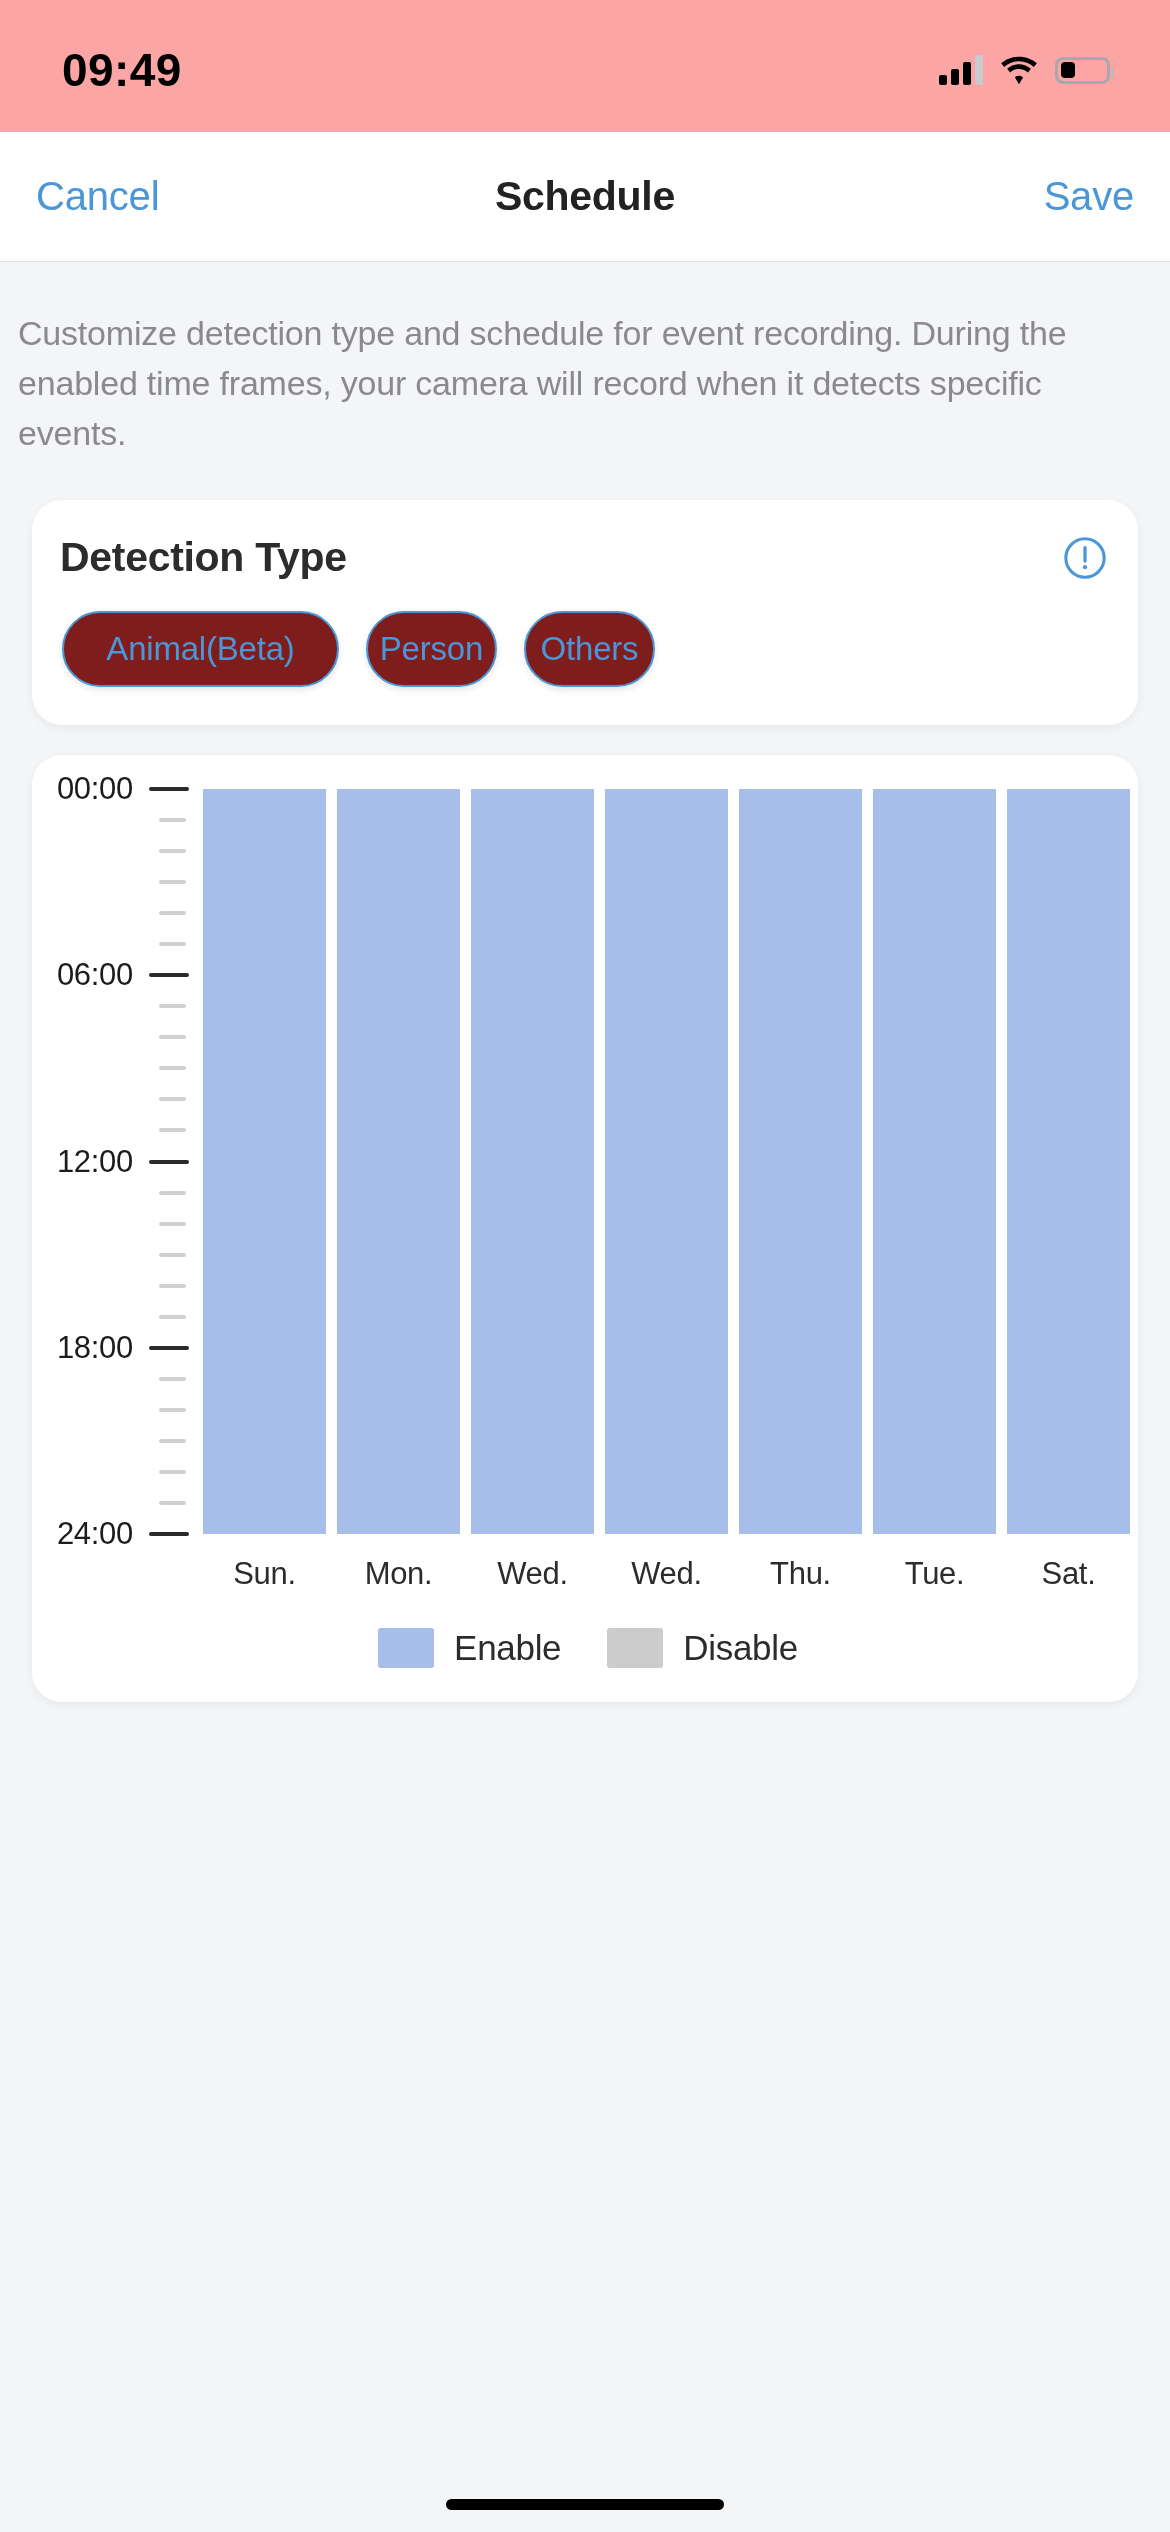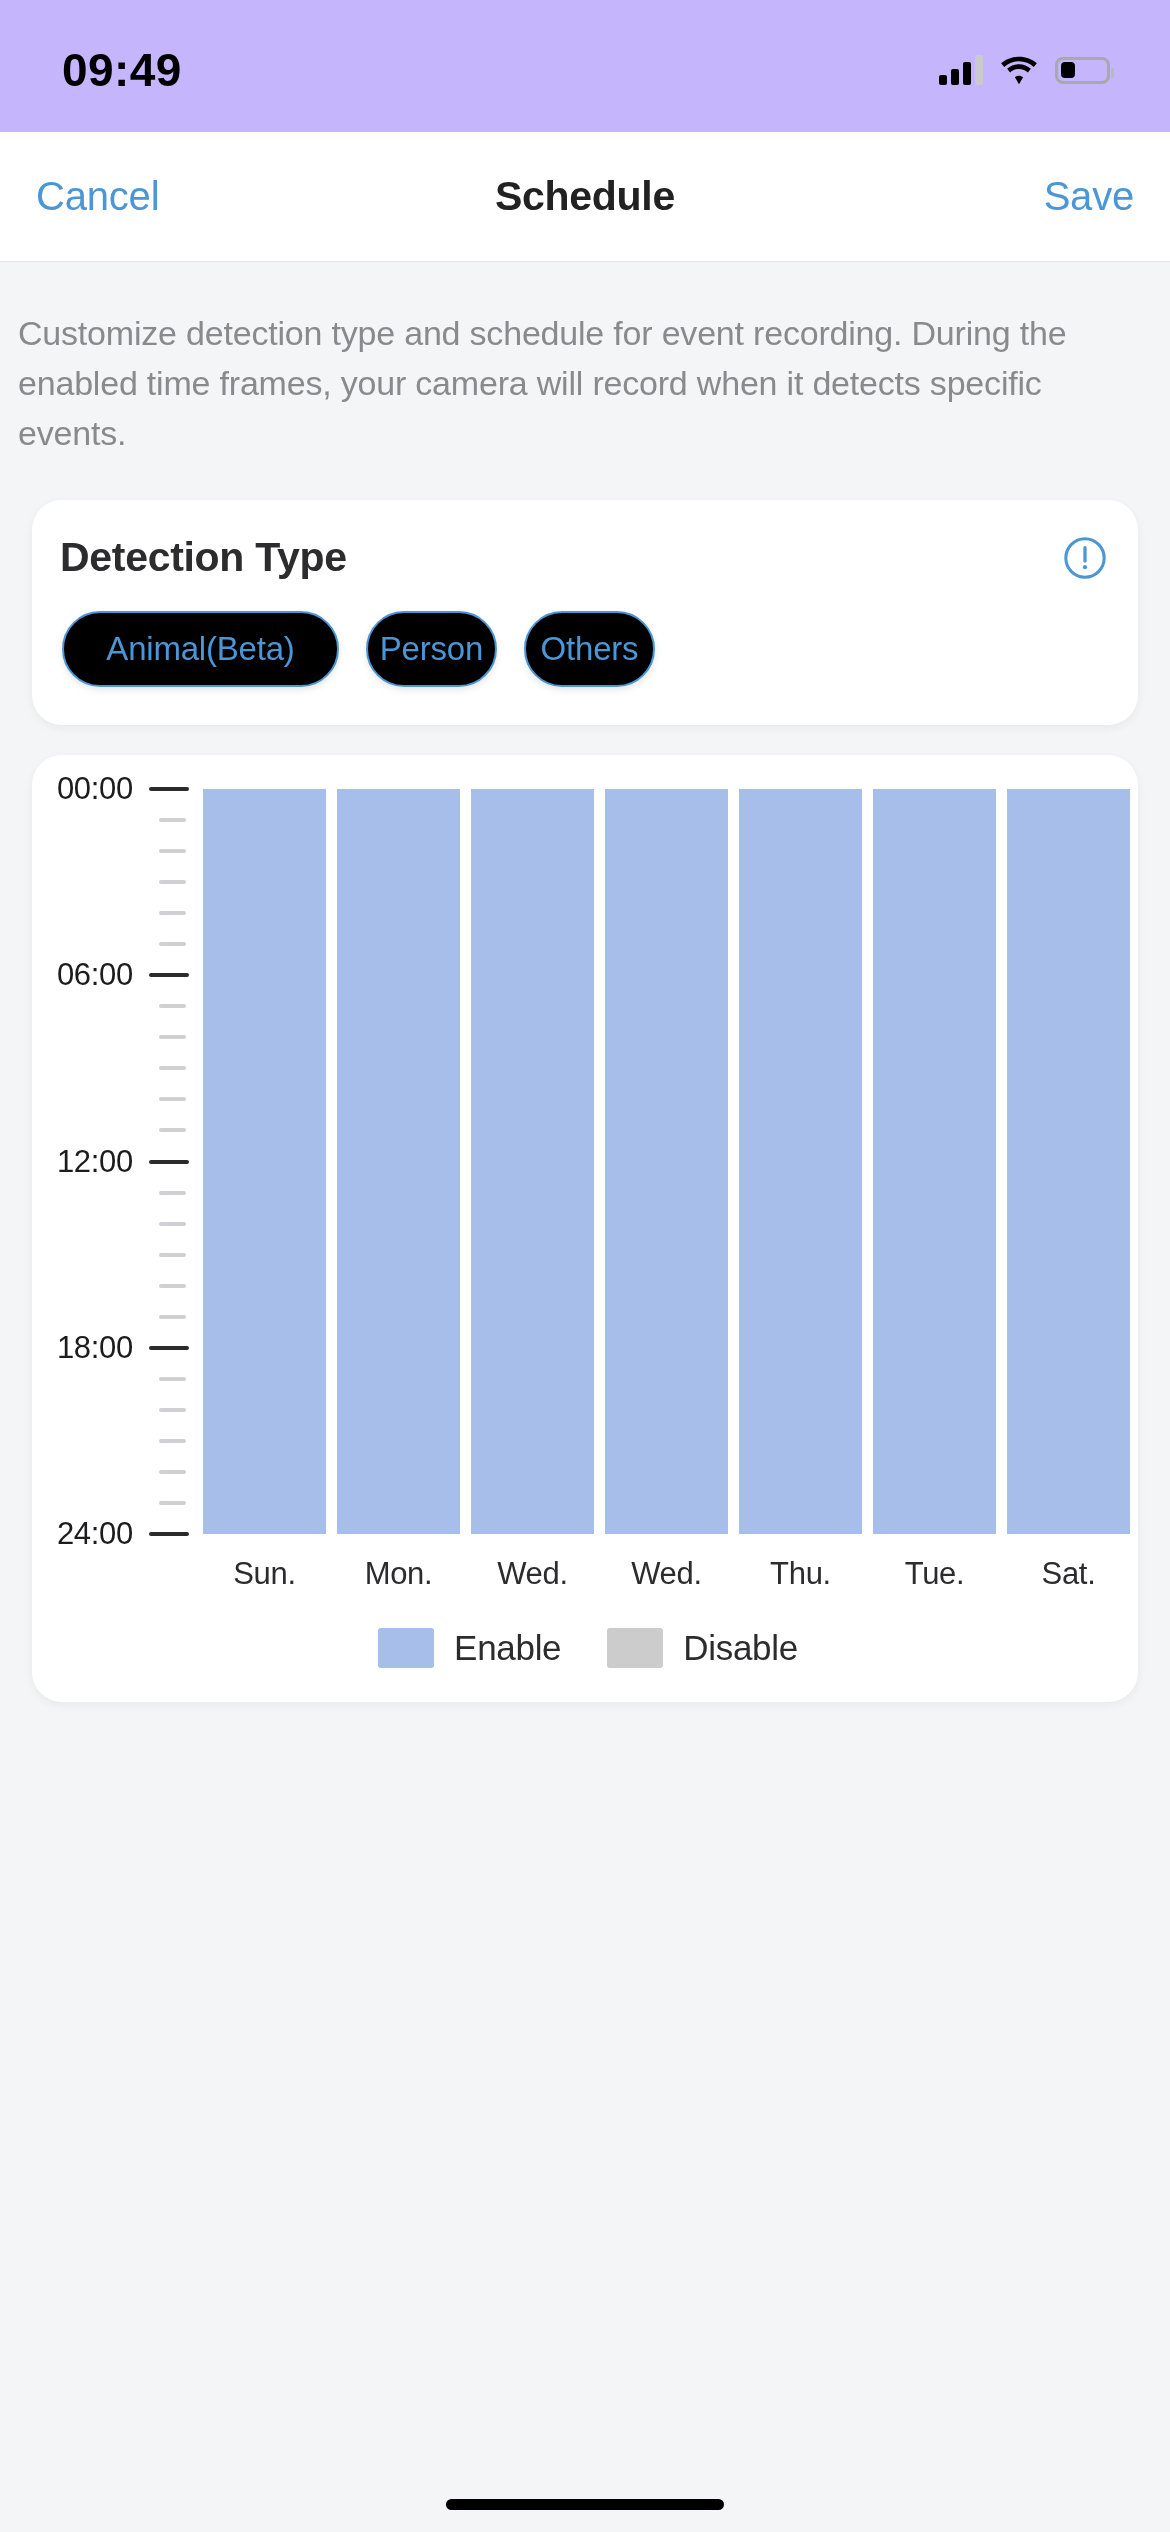--- a/index.html
+++ b/index.html
@@ -17,21 +17,21 @@
   }
 
   
   .status-bar {
     height: 132px;
     display: flex;
     align-items: center;
     justify-content: space-between;
     padding: 0 60px 0 62px;
     box-sizing: border-box;
-    background: #c4b5fd;
+    background: #fca5a5;
   }
   .status-time {
     font-size: 46px;
     font-weight: 700;
     color: #000000;
     letter-spacing: 0.4px;
     margin-top: 8px;
   }
   .status-icons {
     display: flex;
@@ -155,21 +155,21 @@
     gap: 27px;
     padding: 30px 0 0 30px;
   }
   .pill {
     border: 2.5px solid #4a96d6;
     border-radius: 100px;
     color: #4a96d6;
     font-size: 33px;
     padding: 17px 0;
     text-align: center;
-    background: #000000;
+    background: #7f1d1d;
     box-shadow: 0 3px 7px rgba(0,0,0,0.10);
     letter-spacing: -0.2px;
     cursor: pointer;
     box-sizing: border-box;
   }
   .pill-0 { width: 277px; }
   .pill-1 { width: 131px; }
   .pill-2 { width: 131px; }
 
   

